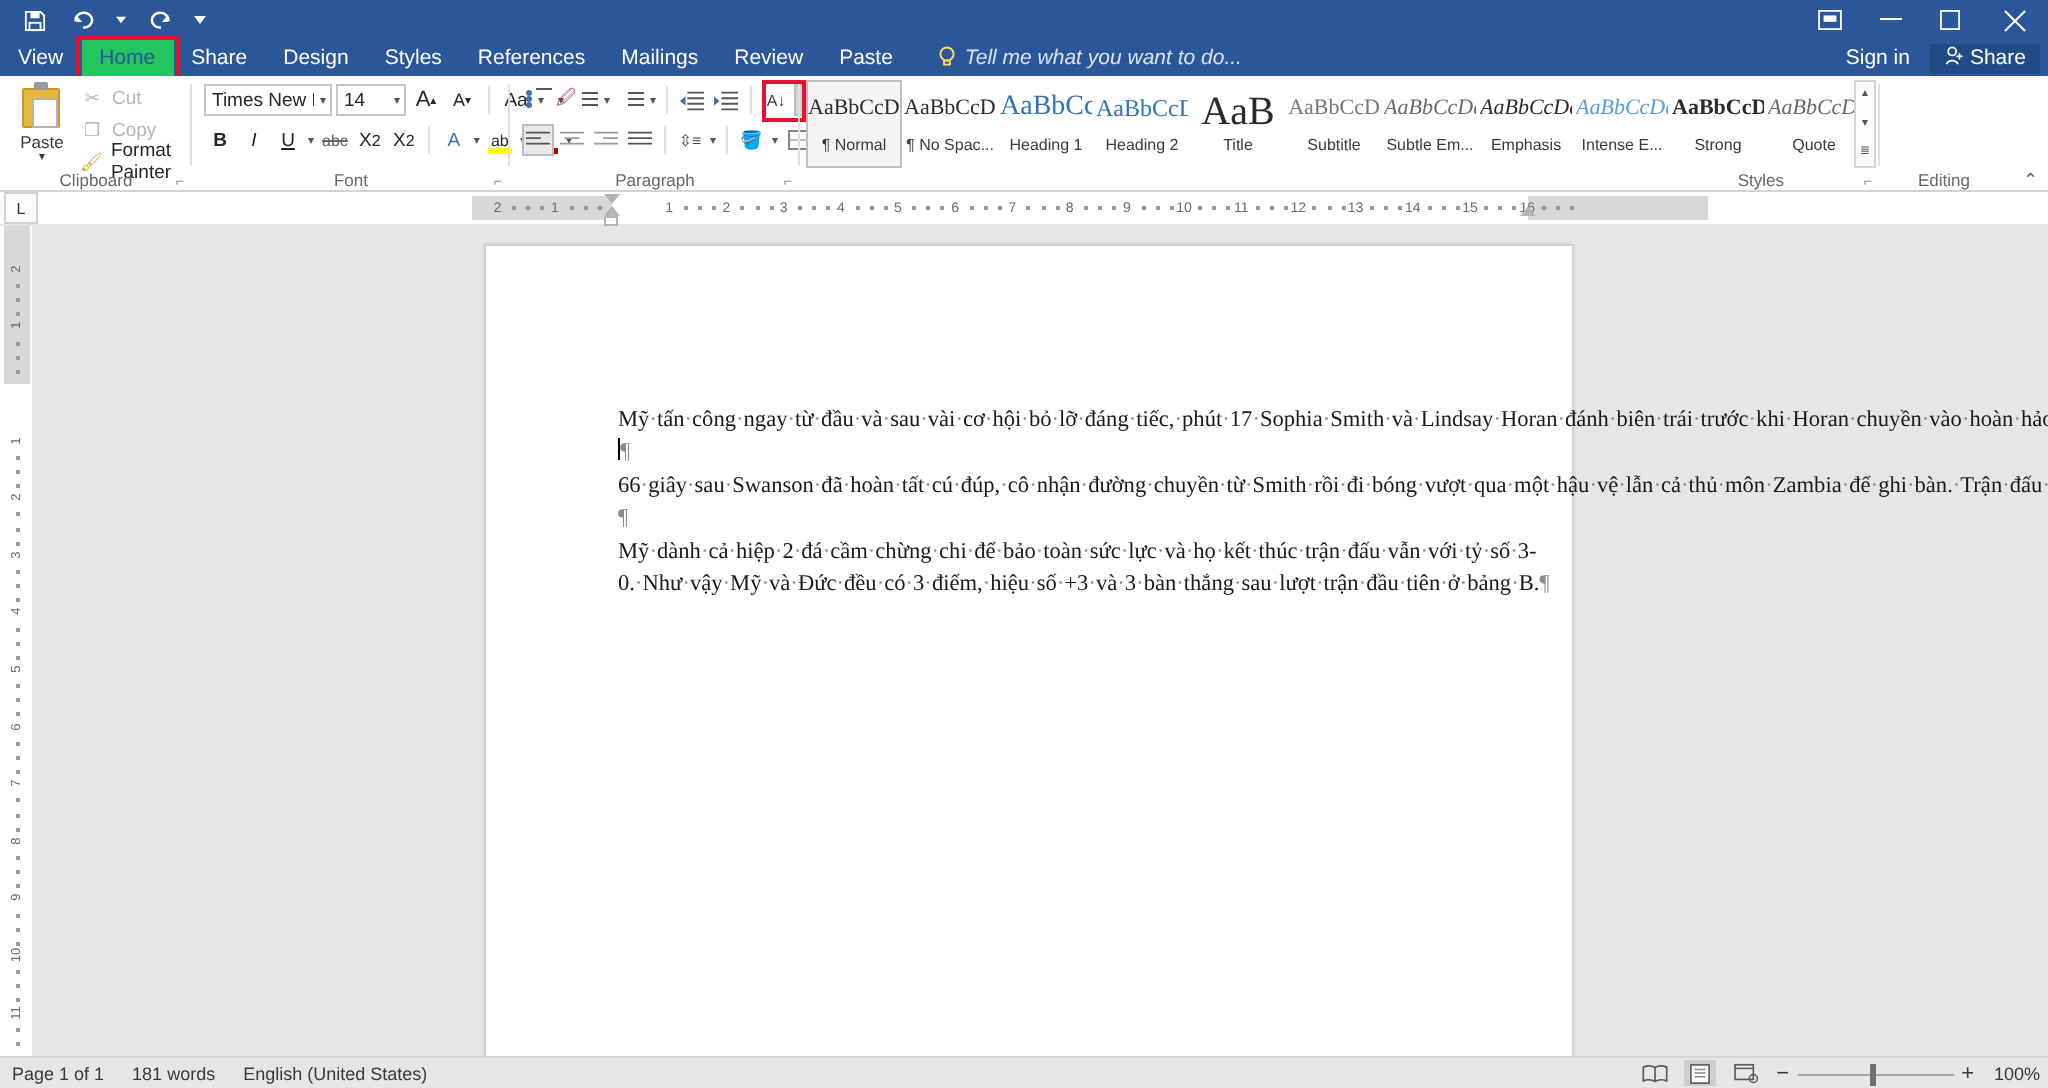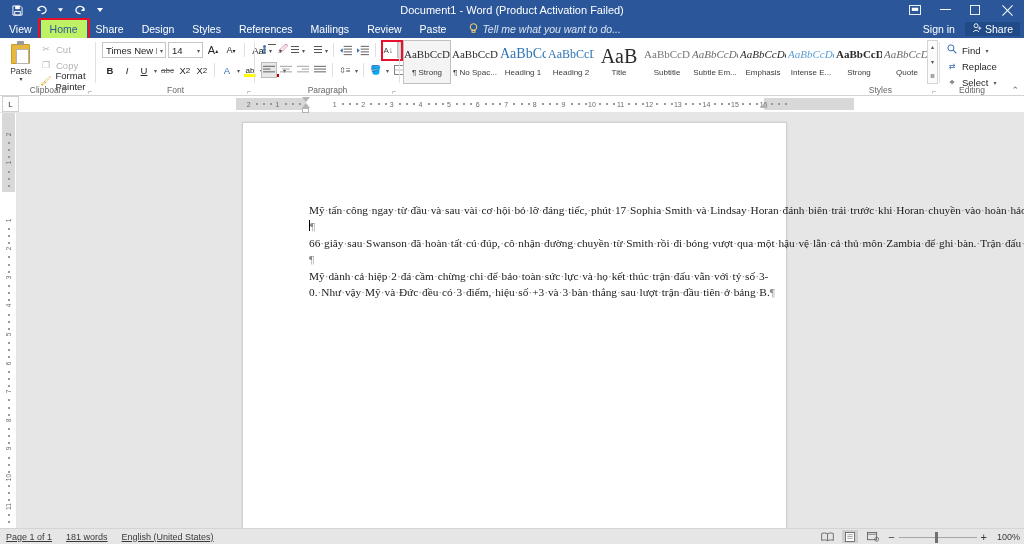--- a/index.html
+++ b/index.html
@@ -39,21 +39,21 @@
 
   
   .tabbar {
     position: absolute; top: 20px; left: 0; width: 1024px; height: 18px;
     background: #2b579a; display: flex; align-items: center;
   }
   .tab {
     font-size: 10.5px; color: #ffffff; padding: 0 9px; height: 18px;
     display: flex; align-items: center; position: relative;
   }
-  .tab.active { background: #bef264; color: #2b579a; }
+  .tab.active { background: #22c55e; color: #2b579a; }
   .tab-home-wrap {
     position: relative; display: flex; align-items: center; height: 18px;
   }
   .red-box {
     position: absolute; border: 2px solid #e8112d; pointer-events: none;
   }
   .tellme {
     display: flex; gap: 4px;
     font-size: 10.5px; color: #dbe3f1; font-style: italic; margin-left: 14px;
   }
@@ -266,21 +266,21 @@
     display: inline-block; width: 1px; height: 11px; background: #000000;
     vertical-align: -1px; margin-right: 0px;
   }
 
   
   .statusbar {
     position: absolute; left: 0; bottom: 0; width: 1024px; height: 16px;
     background: #e6e6e6; border-top: 1px solid #d4d4d4;
     display: flex; align-items: center; font-size: 9px; color: #3a3a3a;
   }
-  .sb-left { display: flex; align-items: center; gap: 14px; padding-left: 6px; text-decoration: underline; }
+  .sb-left { display: flex; align-items: center; gap: 14px; padding-left: 6px; }
   .sb-right {
     position: absolute; right: 4px; display: flex; align-items: center; gap: 7px;
   }
   .viewbtn {
     width: 16px; height: 13px; display: flex; align-items: center; justify-content: center;
     font-size: 9px; color: #4a4a4a;
   }
   .viewbtn.active { background: #cfcfcf; }
   .zoom-slider { display: flex; align-items: center; gap: 4px; }
   .zs-track { position: relative; width: 78px; height: 12px; }
@@ -324,21 +324,20 @@
           <path d="M11 6 A4.5 4 0 1 0 7 9.5" fill="none" stroke="#fff" stroke-width="1.4"></path>
           <path d="M11 2.5 L11 6.5 L7.5 6.5 Z" fill="#fff"></path>
         </svg>
     </span>
     <span class="qat-btn" style="width:6px;">
       <svg width="6" height="4" viewBox="0 0 6 4">
           <path d="M0 0 L6 0 L3 4 Z" fill="#fff"></path>
         </svg>
     </span>
   </div>
-  <div class="title-text">Document1 - Word (Product Activation Failed)</div>
   <div class="win-ctrls">
     <span class="win-ctrl">
       <svg width="12" height="10" viewBox="0 0 13 11">
           <rect x="0.5" y="0.5" width="12" height="10" fill="none" stroke="#fff" stroke-width="1"></rect>
           <rect x="3" y="3" width="7" height="3.5" fill="#fff"></rect>
         </svg>
     </span>
     <span class="win-ctrl">
       <svg width="11" height="2" viewBox="0 0 11 2">
           <rect x="0" y="0" width="11" height="1" fill="#fff"></rect>
@@ -547,21 +546,21 @@
     <div class="red-box" style="left:126px; top:2px; width:22px; height:21px;"></div>
     <div class="rgroup-label">Paragraph</div>
     <div class="dlg-launcher" style="right:4px;">⌐</div>
     <div class="rgroup-sep" style="right:0;"></div>
   </div>
 
   <div class="rgroup" style="left:400px; width:540px;">
     <div class="styles-wrap">
       <div class="style-item sel">
         <span class="style-sample">AaBbCcDd</span>
-        <span class="style-name">¶ Strong</span>
+        <span class="style-name">¶ Normal</span>
       </div>
       <div class="style-item">
         <span class="style-sample">AaBbCcDd</span>
         <span class="style-name">¶ No Spac...</span>
       </div>
       <div class="style-item">
         <span class="style-sample" style="color:#2e74b5; font-size:14px;">AaBbCc</span>
         <span class="style-name">Heading 1</span>
       </div>
       <div class="style-item">
@@ -601,41 +600,20 @@
       <span>▴</span>
       <span>▾</span>
       <span>≣</span>
     </div>
     <div class="rgroup-label" style="left:auto; right:48px; width:auto;">Styles</div>
     <div class="dlg-launcher" style="right:4px;">⌐</div>
     <div class="rgroup-sep" style="right:0;"></div>
   </div>
 
   <div class="rgroup" style="left:940px; width:84px;">
-    <div class="edit-items">
-      <div class="edit-item">
-        <span class="clip-ico">
-          <svg width="10" height="10" viewBox="0 0 11 11">
-              <circle cx="4.3" cy="4.3" r="3.3" fill="none" stroke="#3a6fb0" stroke-width="1.1"></circle>
-              <path d="M6.8 6.8 L10.2 10.2" stroke="#3a6fb0" stroke-width="1.2"></path>
-            </svg>
-        </span>
-        <span>Find</span>
-        <span class="tiny-arrow">▾</span>
-      </div>
-      <div class="edit-item">
-        <span class="clip-ico" style="font-size:8px; color:#3a6fb0;">⇄</span>
-        <span>Replace</span>
-      </div>
-      <div class="edit-item">
-        <span class="clip-ico" style="font-size:9px;">⌖</span>
-        <span>Select</span>
-        <span class="tiny-arrow">▾</span>
-      </div>
-    </div>
     <div class="rgroup-label" style="left:0; right:20px; width:auto;">Editing</div>
     <div class="collapse-ribbon">⌃</div>
   </div>
 </div>
 
 <div class="hruler">
   <div class="tabstop-btn">L</div>
   <div class="hr-track" id="hrtrack">
       <div class="hr-margin" style="left: 0px; width: 70px;"></div>
       <div class="hr-margin" style="left: 527.6px; width: 90px;"></div>

